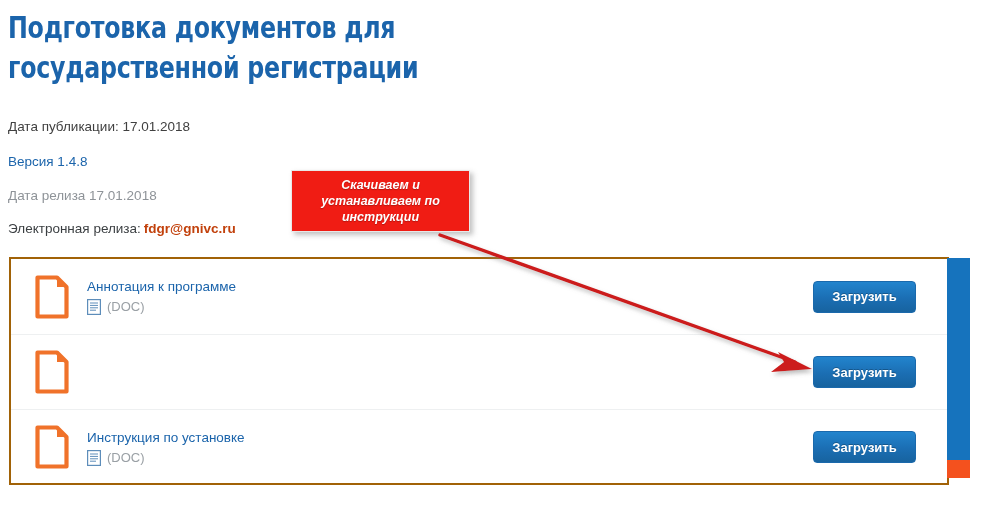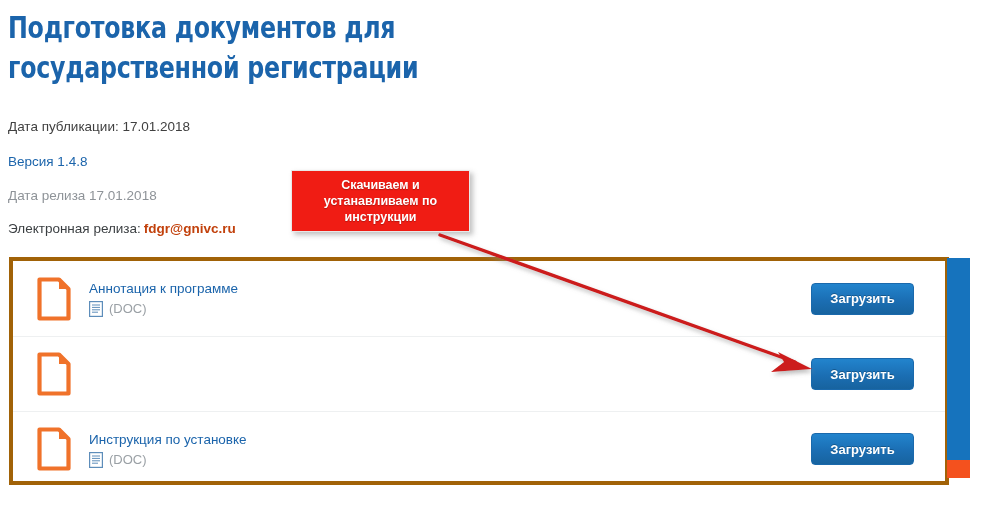--- a/index.html
+++ b/index.html
@@ -59,20 +59,21 @@
     width: 179px;
     height: 62px;
     background: #f01c14;
     border: 1px solid #e8e8e8;
     box-sizing: border-box;
     box-shadow: 3px 3px 5px rgba(120,120,120,0.45);
     display: flex;
     align-items: center;
     justify-content: center;
     z-index: 40;
+    font-style: italic;
   }
   #callout-text {
     color: #ffffff;
     font-size: 12.5px;
     font-weight: bold;
     line-height: 16px;
     text-align: center;
     padding: 0 8px;
     text-shadow: 0 1px 1px rgba(0,0,0,0.25);
   }
@@ -87,21 +88,21 @@
   }
 
   
   #files-panel {
     position: absolute;
     left: 9px;
     top: 257px;
     width: 940px;
     height: 228px;
     box-sizing: border-box;
-    border: 4px solid #a16207;
+    border: 2px solid #a16207;
     background: #ffffff;
     z-index: 10;
   }
   .file-row {
     position: relative;
     height: 75px;
     box-sizing: border-box;
     display: flex;
     align-items: center;
   }

